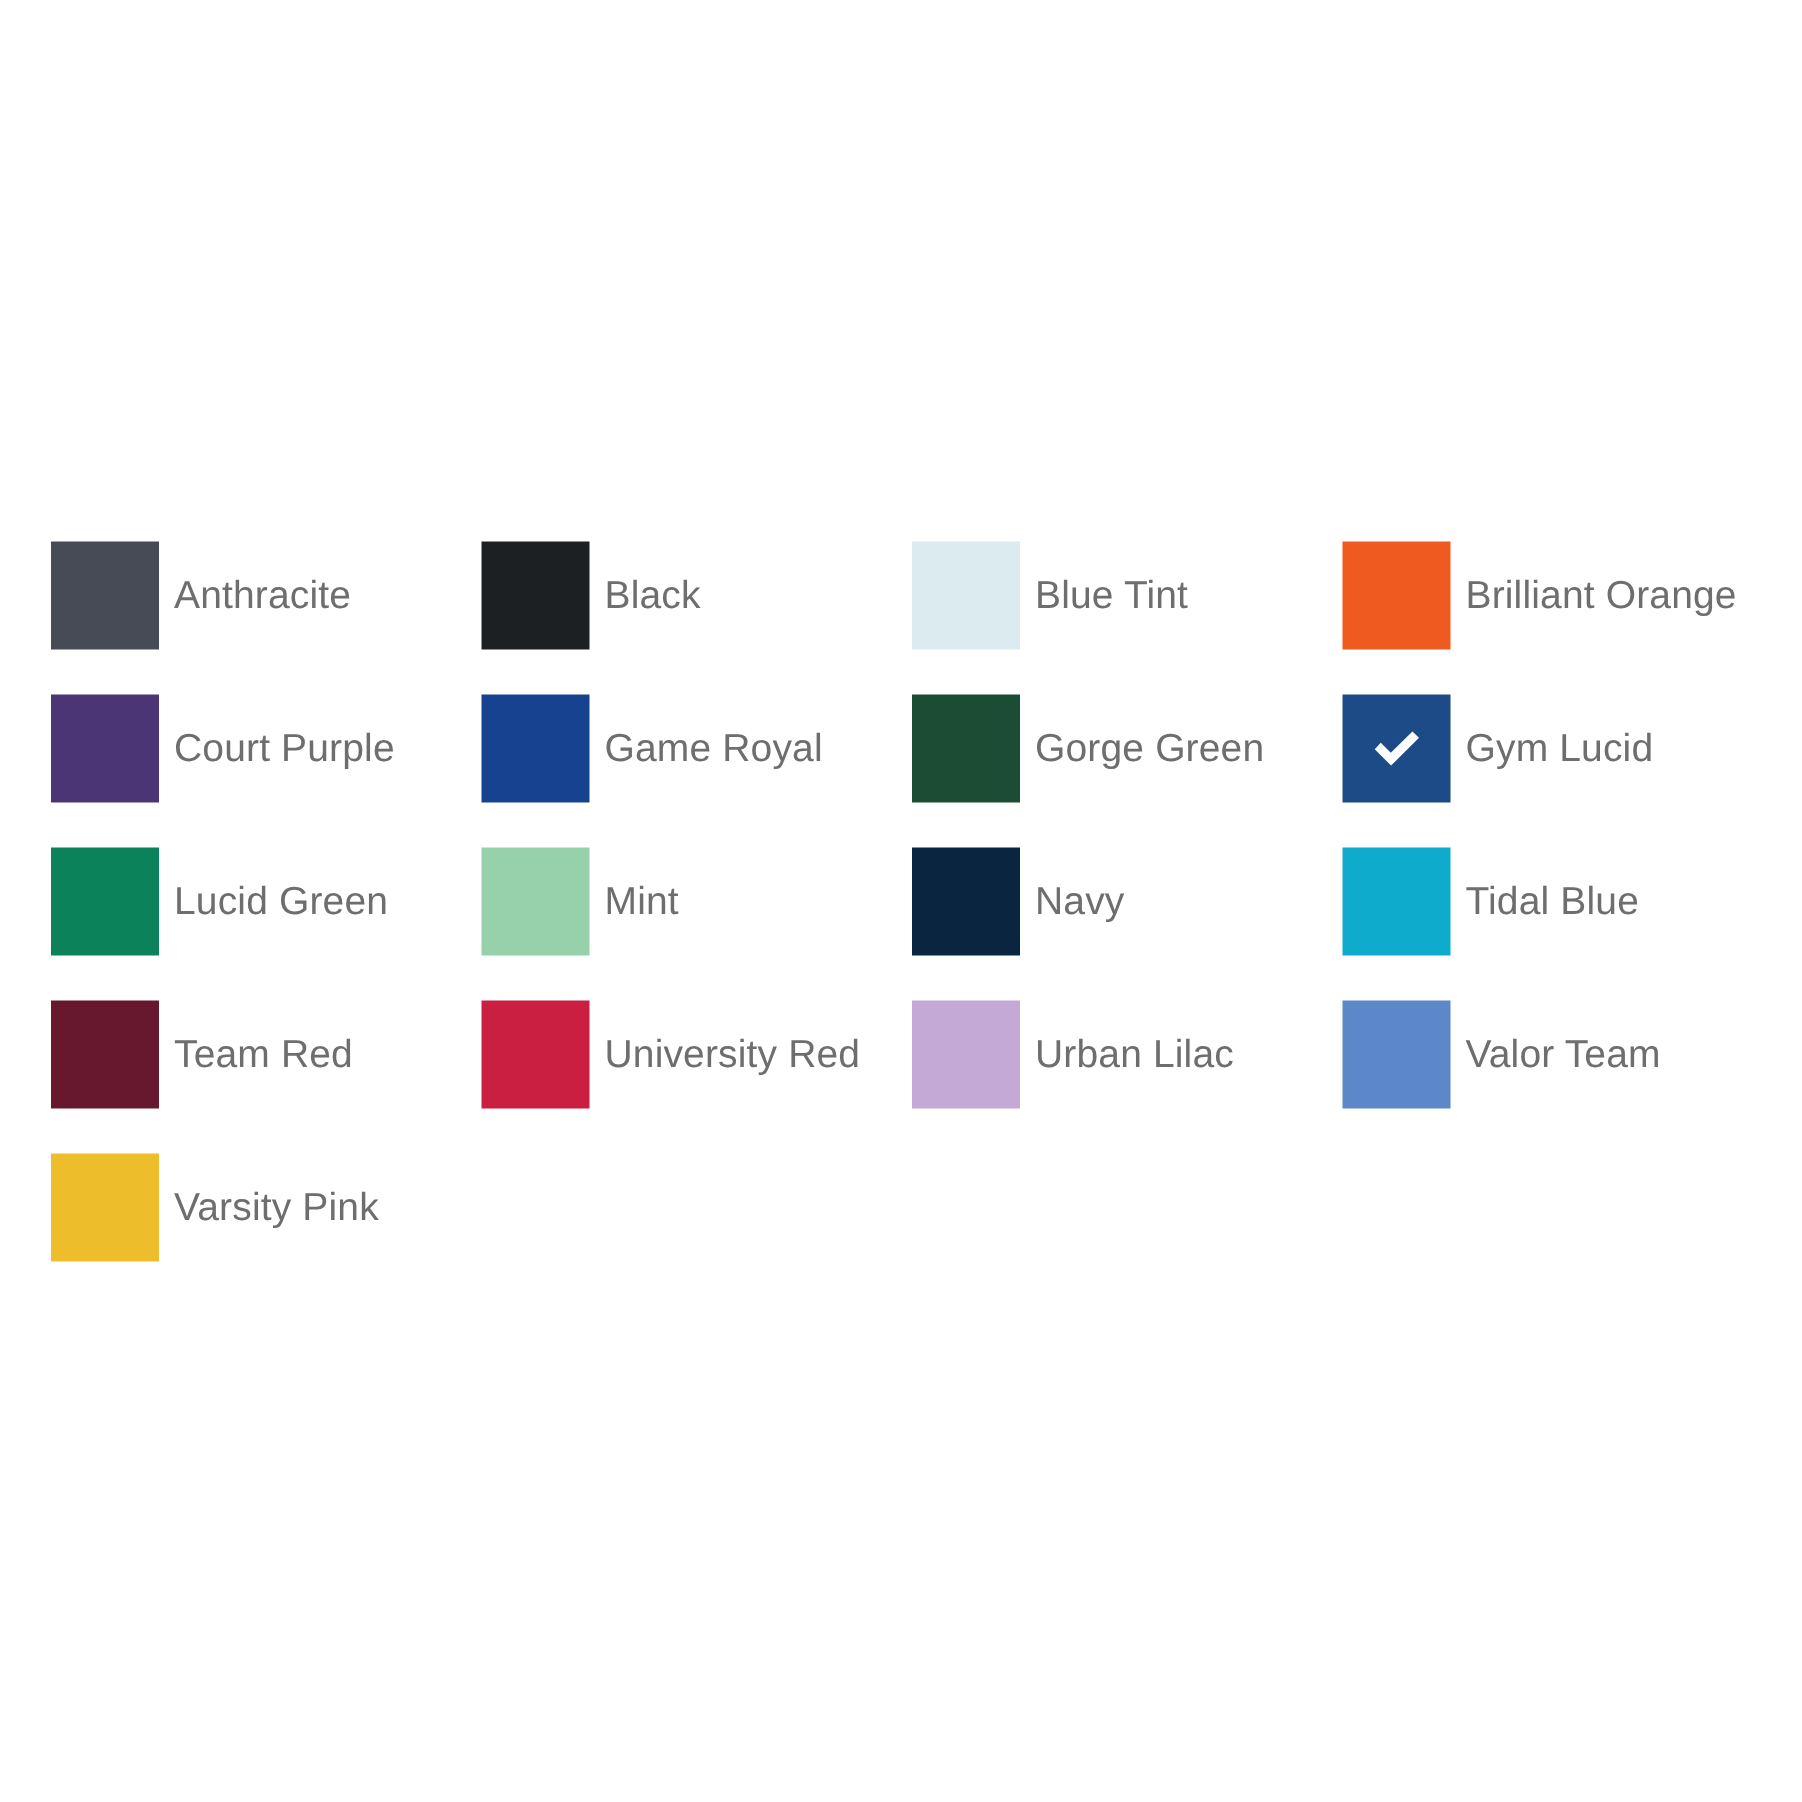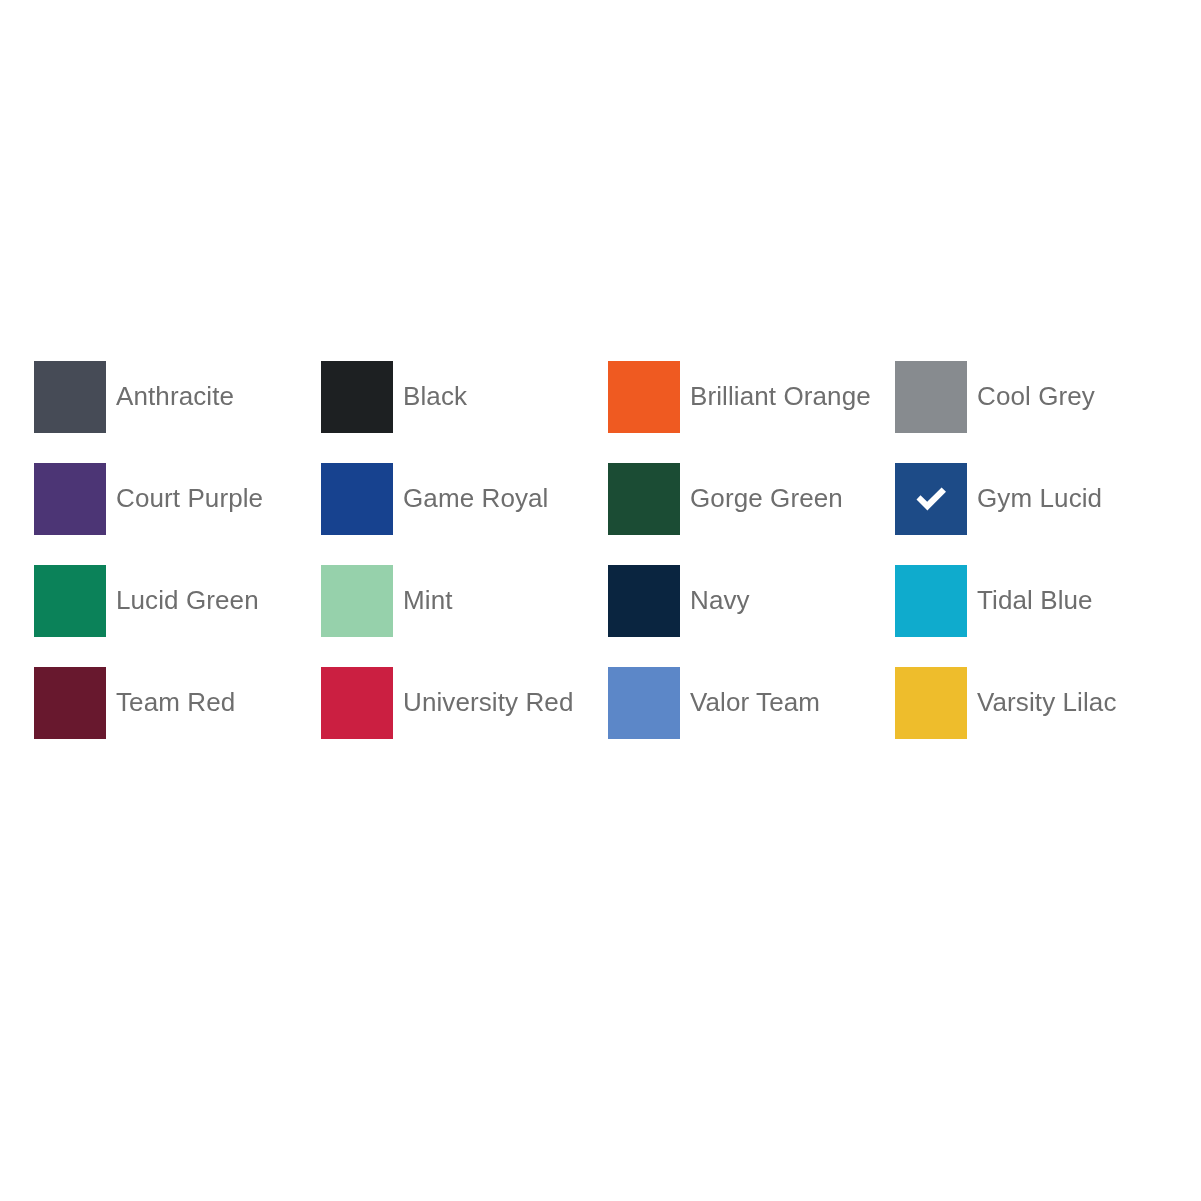--- a/index.html
+++ b/index.html
@@ -81,34 +81,34 @@
     <span class="swatch-label">Anthracite</span>
   </div>
 
   <div class="swatch-option" aria-label="Black">
     <span class="swatch-chip" style="background: rgb(29, 32, 34);">
       
     </span>
     <span class="swatch-label">Black</span>
   </div>
 
+  <div class="swatch-option" aria-label="Blue Tint">
+    <span class="swatch-chip" style="background: rgb(220, 235, 240);">
+      
+    </span>
+    <span class="swatch-label">Blue Tint</span>
+  </div>
 
   <div class="swatch-option" aria-label="Brilliant Orange">
     <span class="swatch-chip" style="background: rgb(239, 90, 33);">
       
     </span>
     <span class="swatch-label">Brilliant Orange</span>
   </div>
 
-  <div class="swatch-option" aria-label="Cool Grey">
-    <span class="swatch-chip" style="background: rgb(135, 139, 143);">
-      
-    </span>
-    <span class="swatch-label">Cool Grey</span>
-  </div>
 
   <div class="swatch-option" aria-label="Court Purple">
     <span class="swatch-chip" style="background: rgb(76, 53, 117);">
       
     </span>
     <span class="swatch-label">Court Purple</span>
   </div>
 
   <div class="swatch-option" aria-label="Game Royal">
     <span class="swatch-chip" style="background: rgb(23, 66, 143);">
@@ -168,30 +168,36 @@
     <span class="swatch-label">Team Red</span>
   </div>
 
   <div class="swatch-option" aria-label="University Red">
     <span class="swatch-chip" style="background: rgb(203, 31, 65);">
       
     </span>
     <span class="swatch-label">University Red</span>
   </div>
 
+  <div class="swatch-option" aria-label="Urban Lilac">
+    <span class="swatch-chip" style="background: rgb(196, 169, 214);">
+      
+    </span>
+    <span class="swatch-label">Urban Lilac</span>
+  </div>
 
   <div class="swatch-option" aria-label="Valor Blue">
     <span class="swatch-chip" style="background: rgb(92, 135, 200);">
       
     </span>
     <span class="swatch-label">Valor Team</span>
   </div>
 
   <div class="swatch-option" aria-label="Varsity Maize">
     <span class="swatch-chip" style="background: rgb(238, 189, 44);">
       
     </span>
-    <span class="swatch-label">Varsity Lilac</span>
+    <span class="swatch-label">Varsity Pink</span>
   </div>
 
 
 </div>
 </div>
 
 </body></html>

